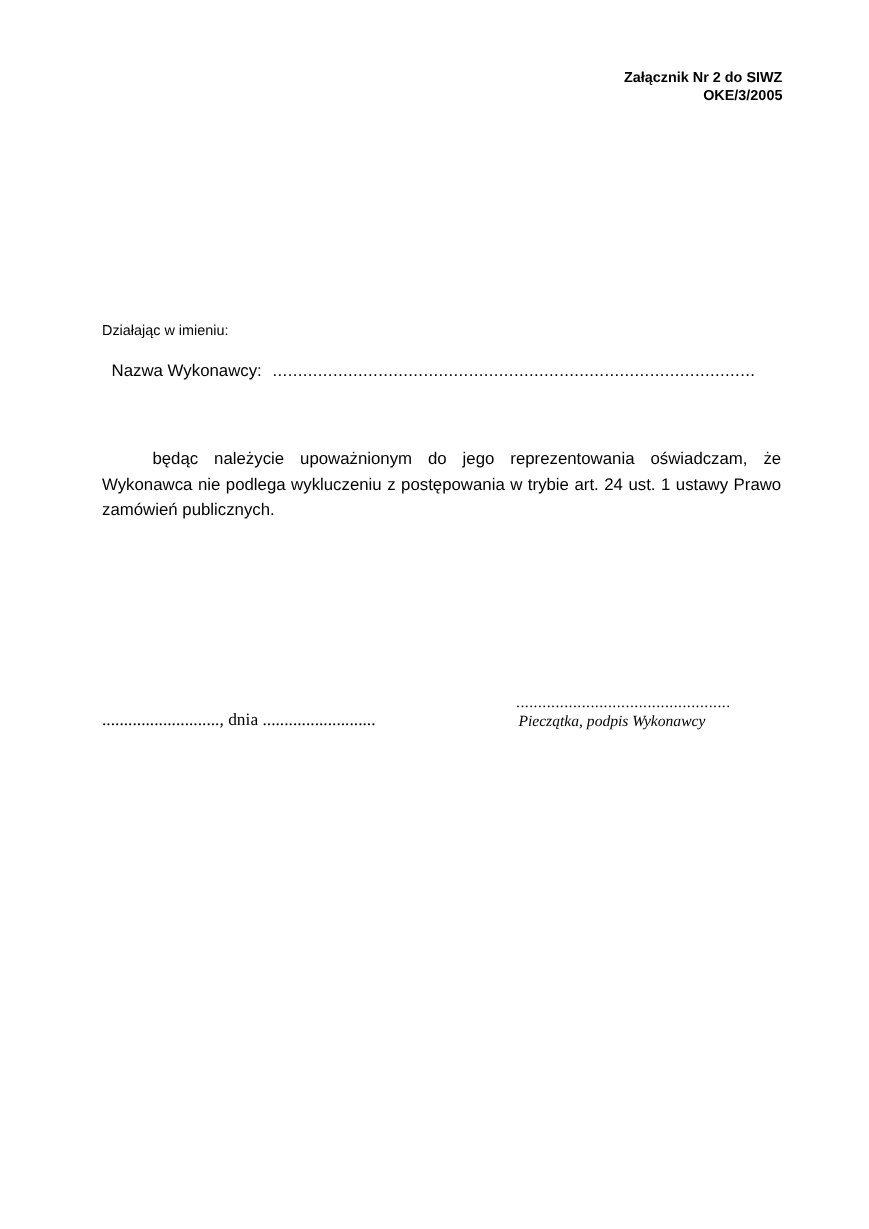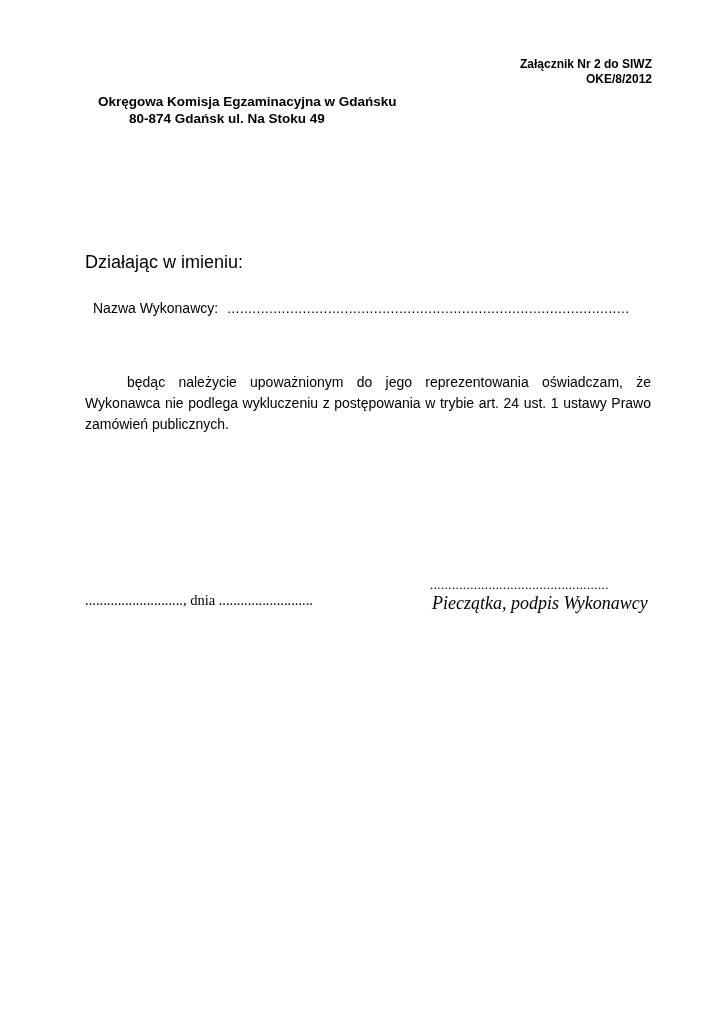--- a/index.html
+++ b/index.html
@@ -34,23 +34,23 @@
     position: absolute;
     top: 204px;
     left: 127px;
     width: 480px;
     font-weight: 700;
     font-size: 14.5px;
     line-height: 21px;
   }
   .intro-line {
     position: absolute;
-    top: 252px;
+    top: 268px;
     left: 85px;
-    font-size: 18px;
+    font-size: 12px;
   }
   .field-row {
     position: absolute;
     left: 93px;
     font-size: 14px;
     white-space: nowrap;
   }
   .field-row.name-row { top: 300px; }
   .field-row.address-row { top: 325px; }
   .field-row .dots {
@@ -81,37 +81,33 @@
     left: 85px;
     font-family: Liberation Serif, serif;
     font-size: 14.5px;
   }
   .stamp-caption {
     position: absolute;
     top: 593px;
     left: 432px;
     font-family: "Liberation Serif", serif;
     font-style: italic;
-    font-size: 18px;
+    font-size: 13px;
   }
 </style>
 </head>
 <body>
 
 <div class="page">
 
   <div class="attachment-note">
     <div>Załącznik Nr 2 do SIWZ</div>
-    <div>OKE/8/2012</div>
+    <div>OKE/3/2005</div>
   </div>
 
-  <div class="issuer">
-    <div>Okręgowa Komisja Egzaminacyjna w Gdańsku</div>
-    <div class="issuer-address">80-874 Gdańsk ul. Na Stoku 49</div>
-  </div>
 
 
   <div class="intro-line">Działając w imieniu:</div>
 
   <div class="field-row name-row">
     <span>Nazwa Wykonawcy:</span><span class="dots">................................................................................................</span>
   </div>
 
 
   <div class="declaration">będąc należycie upoważnionym do jego reprezentowania oświadczam, że Wykonawca nie podlega wykluczeniu z postępowania w trybie art. 24 ust. 1 ustawy Prawo zamówień publicznych.</div>

